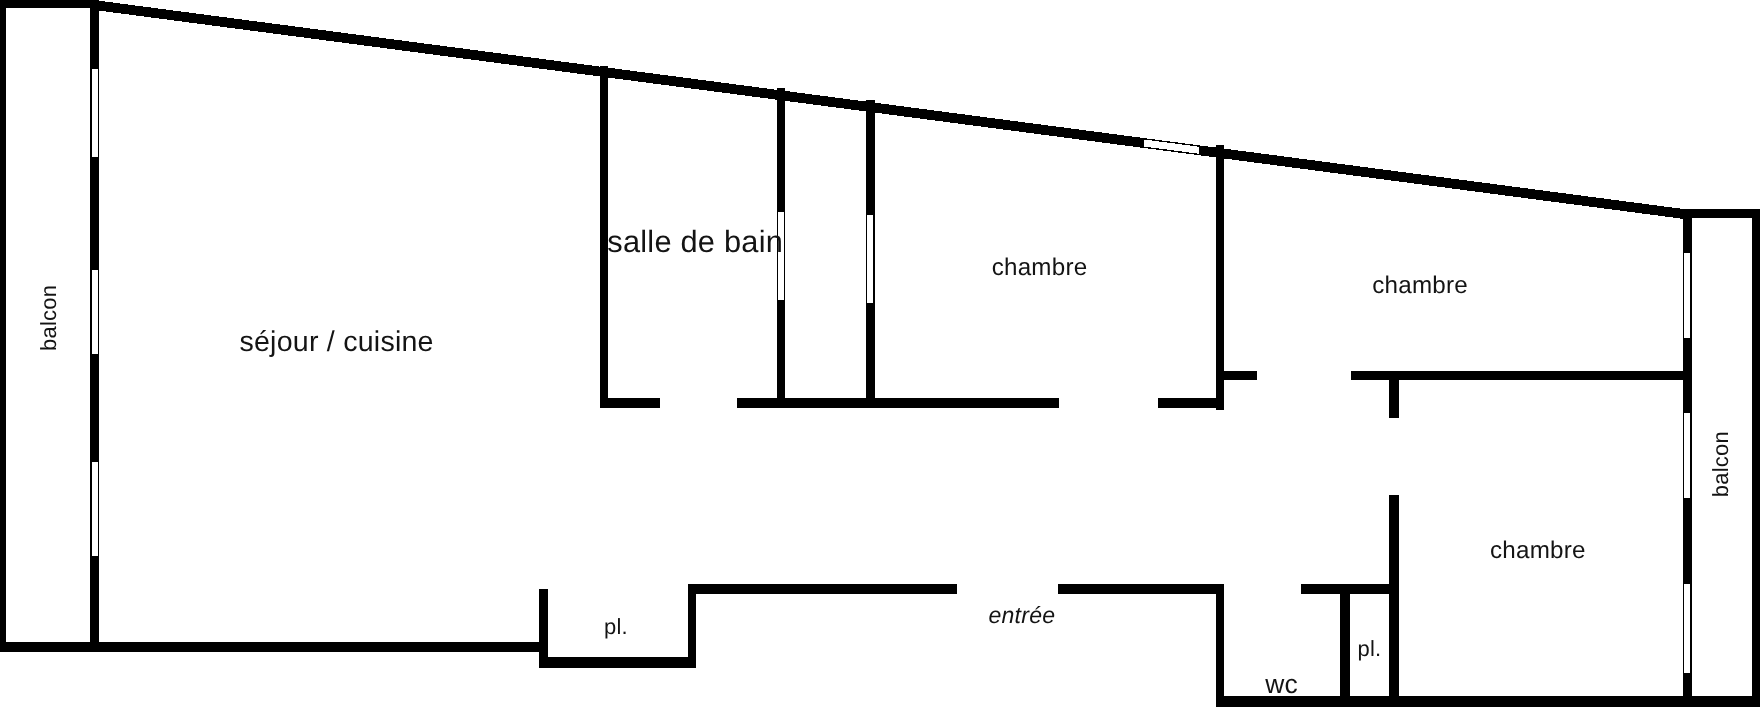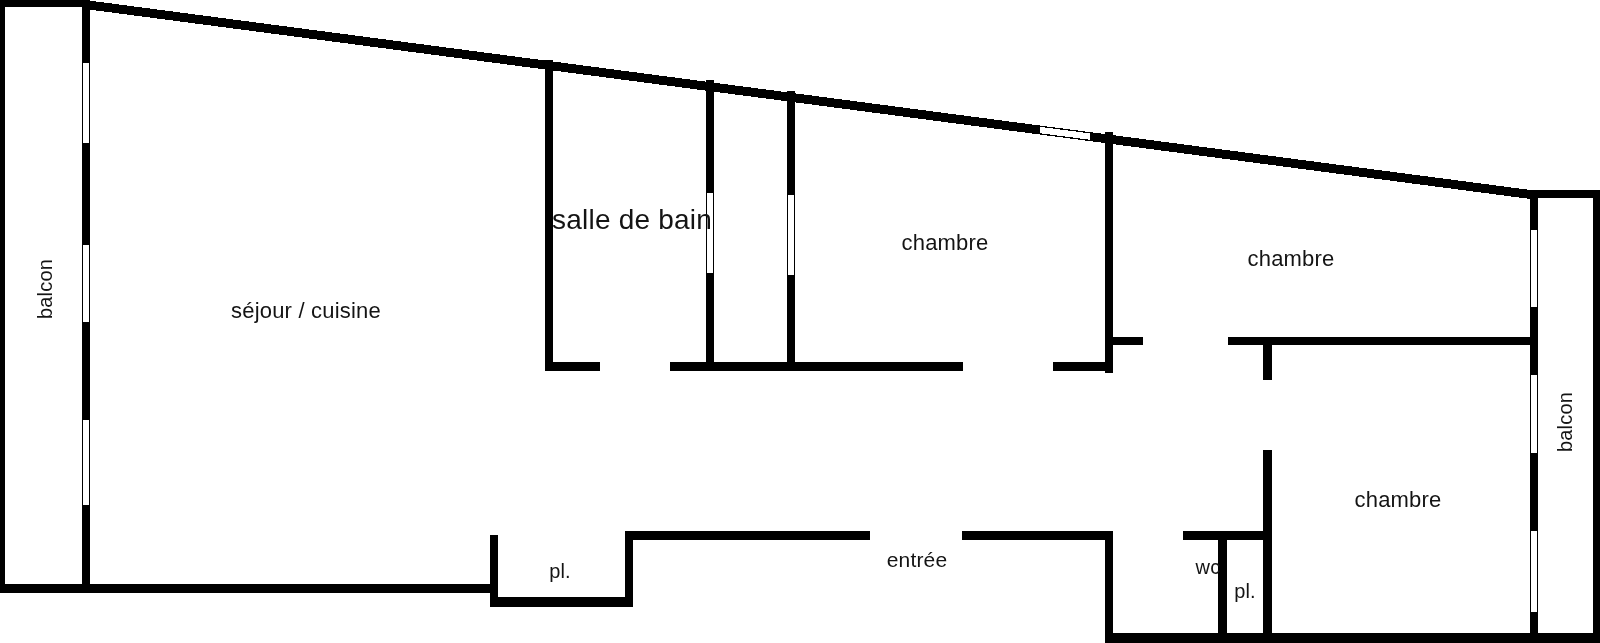--- a/index.html
+++ b/index.html
@@ -27,20 +27,22 @@
     position: absolute;
     transform: translate(-50%, -50%);
     color: #141414;
     white-space: nowrap;
     letter-spacing: 0.2px;
   }
   .room-label.rotated {
     transform: translate(-50%, -50%) rotate(-90deg);
   }
   .room-label.italic {
+    font-style: italic;
+    margin-left: 12px;
   }
 </style>
 </head>
 <body>
 
 <div class="stage">
   <svg class="plan-svg" viewBox="0 0 1600 643" xmlns="http://www.w3.org/2000/svg" shape-rendering="crispEdges">
     <g>
         <polygon points="85,0 1538,191 1538,200 85,9" fill="#000000"></polygon>
         <rect x="0" y="0" width="88" height="7" fill="#000000"></rect>
@@ -78,24 +80,24 @@
         <rect x="1531.2" y="230" width="5.6" height="77" fill="#ffffff"></rect>
         <rect x="1531.2" y="375" width="5.6" height="78" fill="#ffffff"></rect>
         <rect x="1531.2" y="531" width="5.6" height="81" fill="#ffffff"></rect>
         <rect x="707.2" y="193" width="5.6" height="80" fill="#ffffff"></rect>
         <rect x="788.2" y="195" width="5.6" height="80" fill="#ffffff"></rect>
         <polygon points="1040,126.8 1090,133.4 1090,139.8 1040,133.2" fill="#ffffff"></polygon>
       </g>
   </svg>
   <div class="labels-layer">
       <div class="room-label rotated" style="left: 45px; top: 289px; font-size: 20px;">balcon</div>
-      <div class="room-label" style="left: 306px; top: 311px; font-size: 22px; text-align: center;">séjour / cuisine</div>
+      <div class="room-label" style="left: 306px; top: 311px; font-size: 26px; text-align: center;">séjour / cuisine</div>
       <div class="room-label" style="left: 632px; top: 220px; font-size: 28px;">salle de bain</div>
       <div class="room-label" style="left: 945px; top: 243px; font-size: 22px;">chambre</div>
       <div class="room-label" style="left: 1291px; top: 259px; font-size: 22px;">chambre</div>
       <div class="room-label" style="left: 1398px; top: 500px; font-size: 22px;">chambre</div>
       <div class="room-label italic" style="left: 917px; top: 560px; font-size: 21px;">entrée</div>
-      <div class="room-label" style="left: 1165px; top: 567px; font-size: 20px; margin-left: 43px;">wc</div>
+      <div class="room-label" style="left: 1165px; top: 623px; font-size: 24px;">wc</div>
       <div class="room-label" style="left: 560px; top: 571px; font-size: 20px;">pl.</div>
       <div class="room-label" style="left: 1245px; top: 591px; font-size: 20px;">pl.</div>
       <div class="room-label rotated" style="left: 1565px; top: 422px; font-size: 20px;">balcon</div>
     </div>
 </div>
 
 </body></html>

